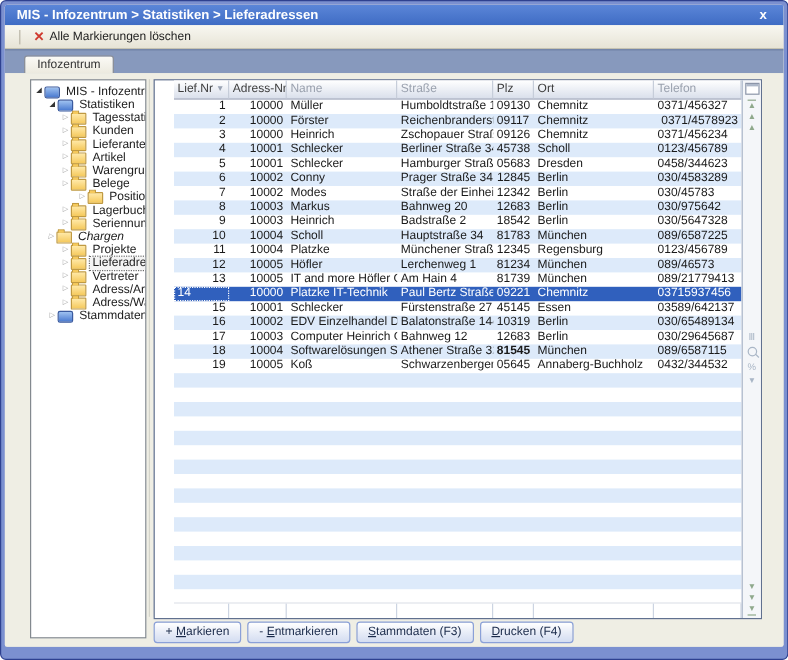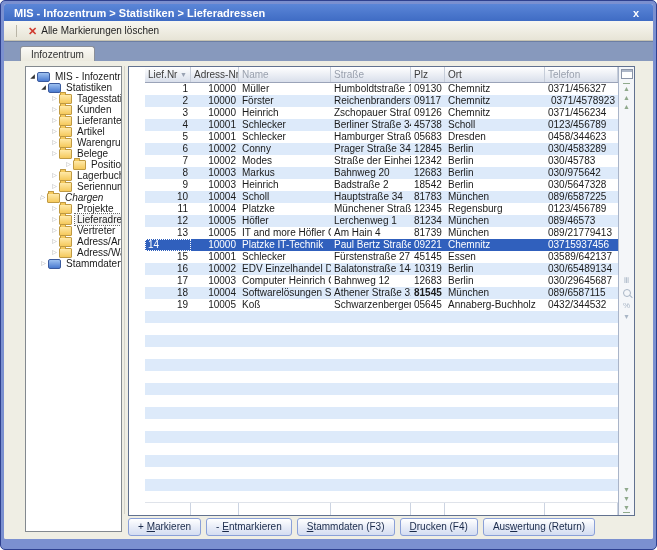--- a/index.html
+++ b/index.html
@@ -455,18 +455,17 @@
               <span class="nav-ic bar-bottom">▼</span>
             </div>
         </div>
       </div>
 
       <div class="footer-buttons">
           <button class="xpbtn"><span>+ </span><span class="mn">M</span><span>arkieren</span></button>
           <button class="xpbtn"><span>- </span><span class="mn">E</span><span>ntmarkieren</span></button>
           <button class="xpbtn"><span></span><span class="mn">S</span><span>tammdaten (F3)</span></button>
           <button class="xpbtn"><span></span><span class="mn">D</span><span>rucken (F4)</span></button>
-          <button class="xpbtn"><span>Aus</span><span class="mn">w</span><span>ertung (Return)</span></button>
         </div>
     </div>
 
   </div>
 </div>
 
 </body></html>

